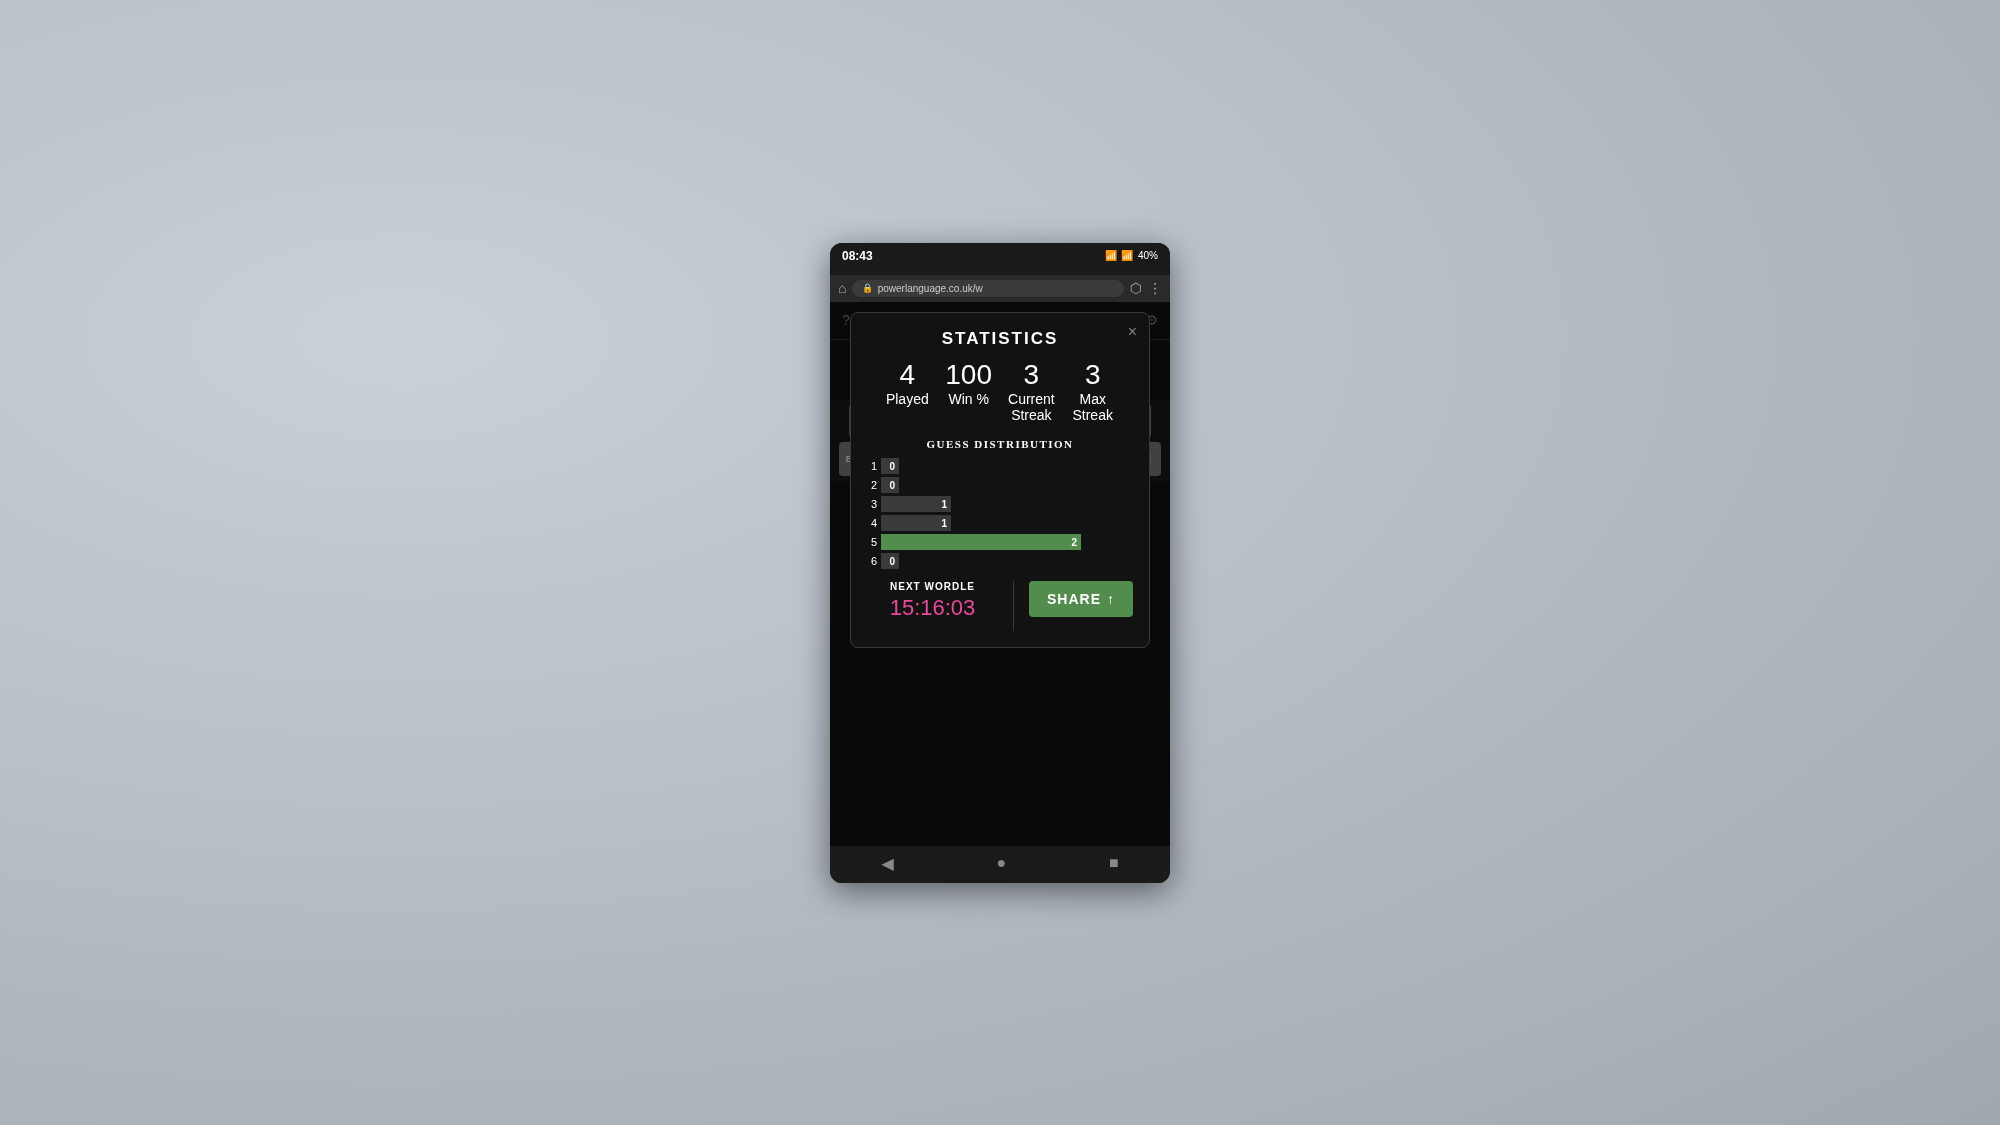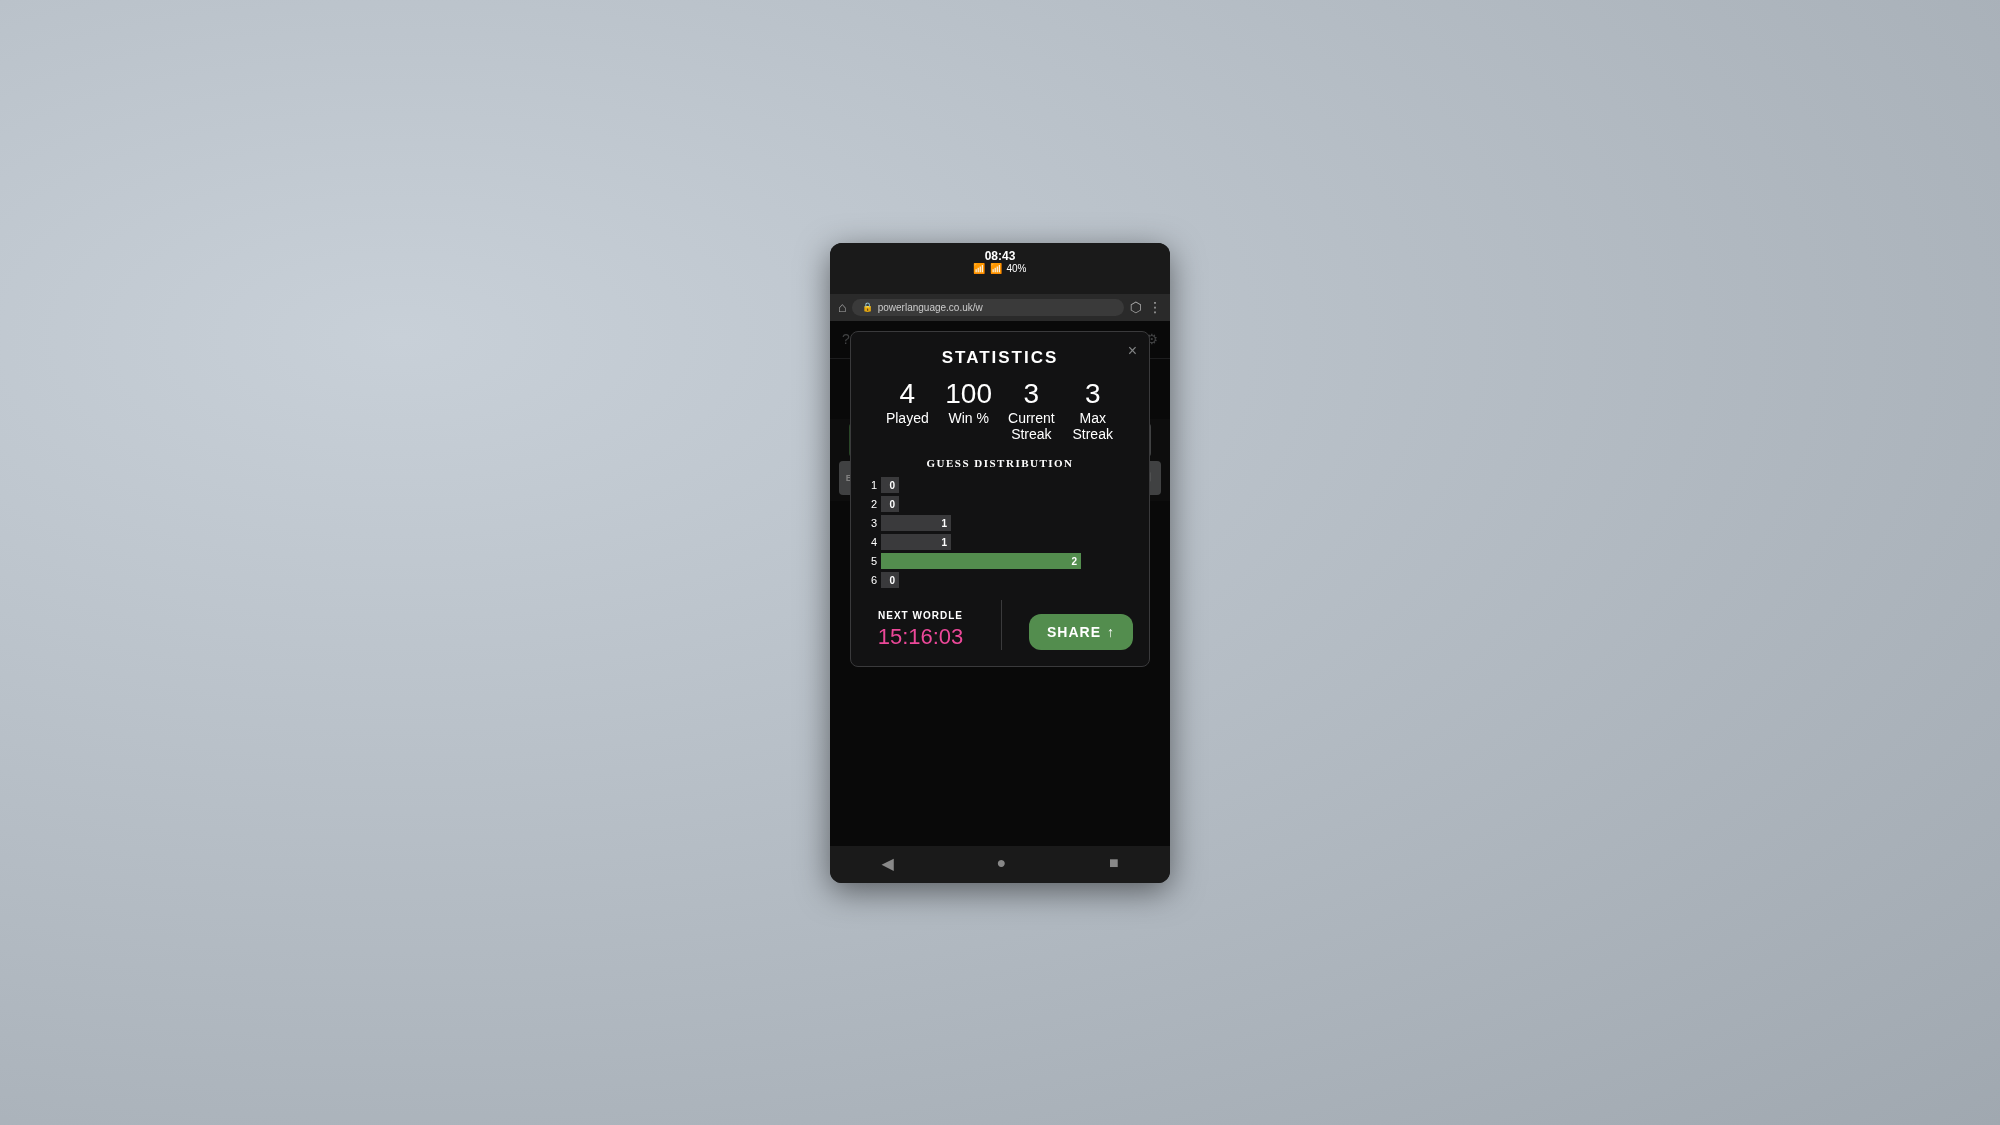--- a/index.html
+++ b/index.html
@@ -25,25 +25,24 @@
       flex-direction: column;
       box-shadow: 0 8px 32px rgba(0,0,0,0.5);
     }
 
     
     .status-bar {
       background: #1a1a1a;
       display: flex;
       justify-content: space-between;
       align-items: center;
-      padding: 6px 12px 20px;
+      padding: 6px 12px 12px;
       font-size: 11px;
       color: #fff;
       flex-shrink: 0;
-      flex-direction: column;
     }
     .status-bar .time { font-weight: bold; font-size: 12px; }
     .status-icons { display: flex; align-items: center; gap: 4px; font-size: 10px; }
 
     
     .browser-bar {
       background: #2a2a2a;
       padding: 5px 8px;
       display: flex;
       align-items: center;
@@ -235,23 +234,23 @@
       color: #fff;
       font-weight: bold;
       min-width: 18px;
     }
     .dist-bar.highlight { background: #538d4e; }
     .dist-bar.zero { background: #3a3a3c; min-width: 18px; }
 
     
     .bottom-row {
       display: flex;
-      align-items: flex-end;
+      align-items: flex-start;
       margin-top: 12px;
-      gap: 17px;
+      gap: 5px;
     }
     .next-wordle-section {
       flex: 1;
       display: flex;
       flex-direction: column;
       align-items: center;
     }
     .next-label {
       font-size: 10px;
       font-weight: bold;
@@ -267,21 +266,21 @@
     .divider {
       width: 1px;
       height: 50px;
       background: #3a3a3c;
       margin: 0 10px;
     }
     .share-btn {
       background: #538d4e;
       color: #fff;
       border: none;
-      border-radius: 12px;
+      border-radius: 4px;
       padding: 10px 18px;
       font-size: 14px;
       font-weight: bold;
       letter-spacing: 1px;
       cursor: pointer;
       display: flex;
       align-items: center;
       gap: 6px;
     }
 

